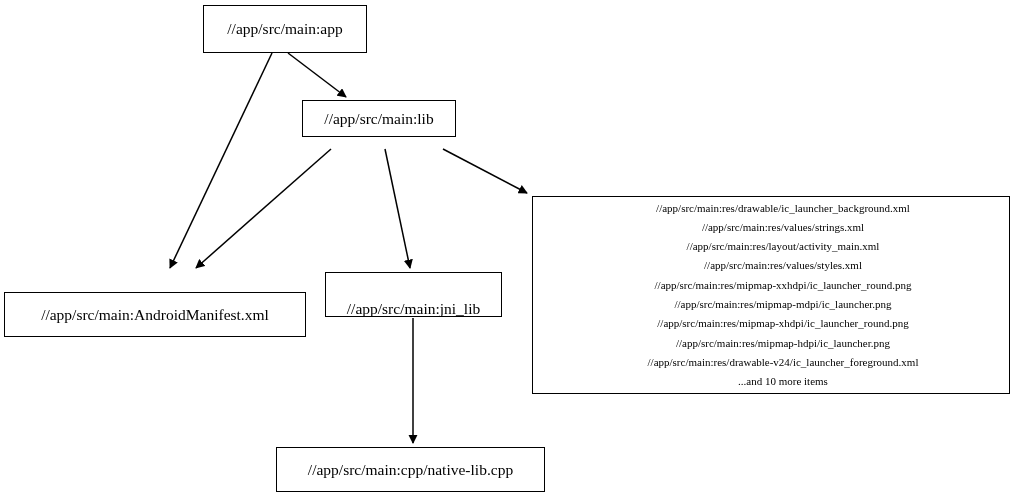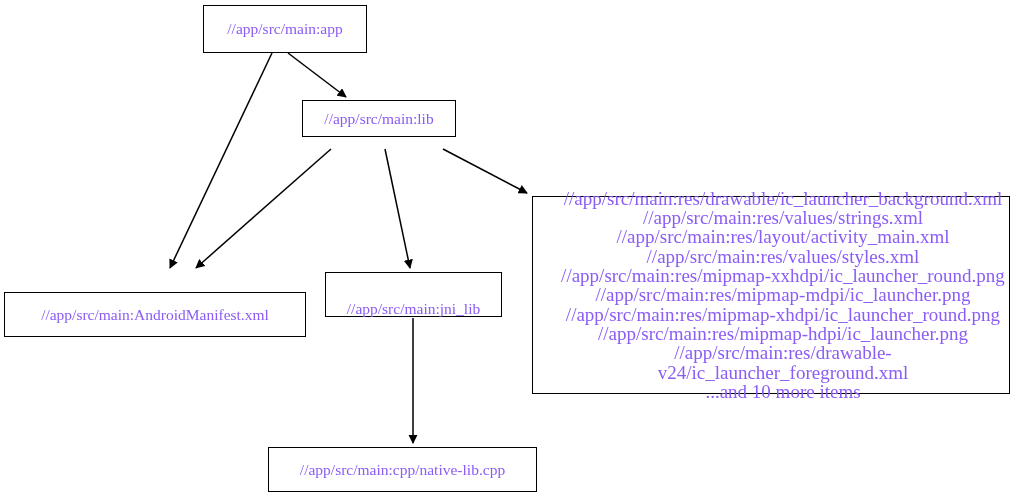--- a/index.html
+++ b/index.html
@@ -25,42 +25,42 @@
   }
   .node {
     position: absolute;
     box-sizing: border-box;
     border: 1px solid #000000;
     background: #ffffff;
     display: flex;
     align-items: center;
     justify-content: center;
     text-align: center;
-    color: #8b5cf6;
+    color: #000000;
     font-size: 15.5px;
     line-height: 1.0;
     white-space: nowrap;
   }
   .node-label {
     display: block;
     padding: 0 2px;
   }
   #node-app      { left: 203px; top: 5px;   width: 164px; height: 48px; }
   #node-lib      { left: 302px; top: 100px; width: 154px; height: 37px; }
   #node-manifest { left: 4px;   top: 272px; width: 302px; height: 45px; margin-top: 20px; }
   #node-jnilib   { left: 325px; top: 272px; width: 177px; height: 45px; align-items: flex-end; }
-  #node-nativelib{ left: 268px; top: 447px; width: 269px; height: 45px; }
+  #node-nativelib{ left: 276px; top: 447px; width: 269px; height: 45px; }
   #node-res {
     left: 532px; top: 196px; width: 478px; height: 198px;
     align-items: center;
     justify-content: center;
   }
   #node-res .node-label {
     white-space: pre-line;
-    font-size: 19px;
+    font-size: 11px;
     line-height: 19.3px;
     margin-left: 24px;
   }
 </style>
 </head>
 <body>
 
 <div id="canvas">
 
   <svg id="edge-layer" viewBox="0 0 1018 496" width="1018" height="496">

